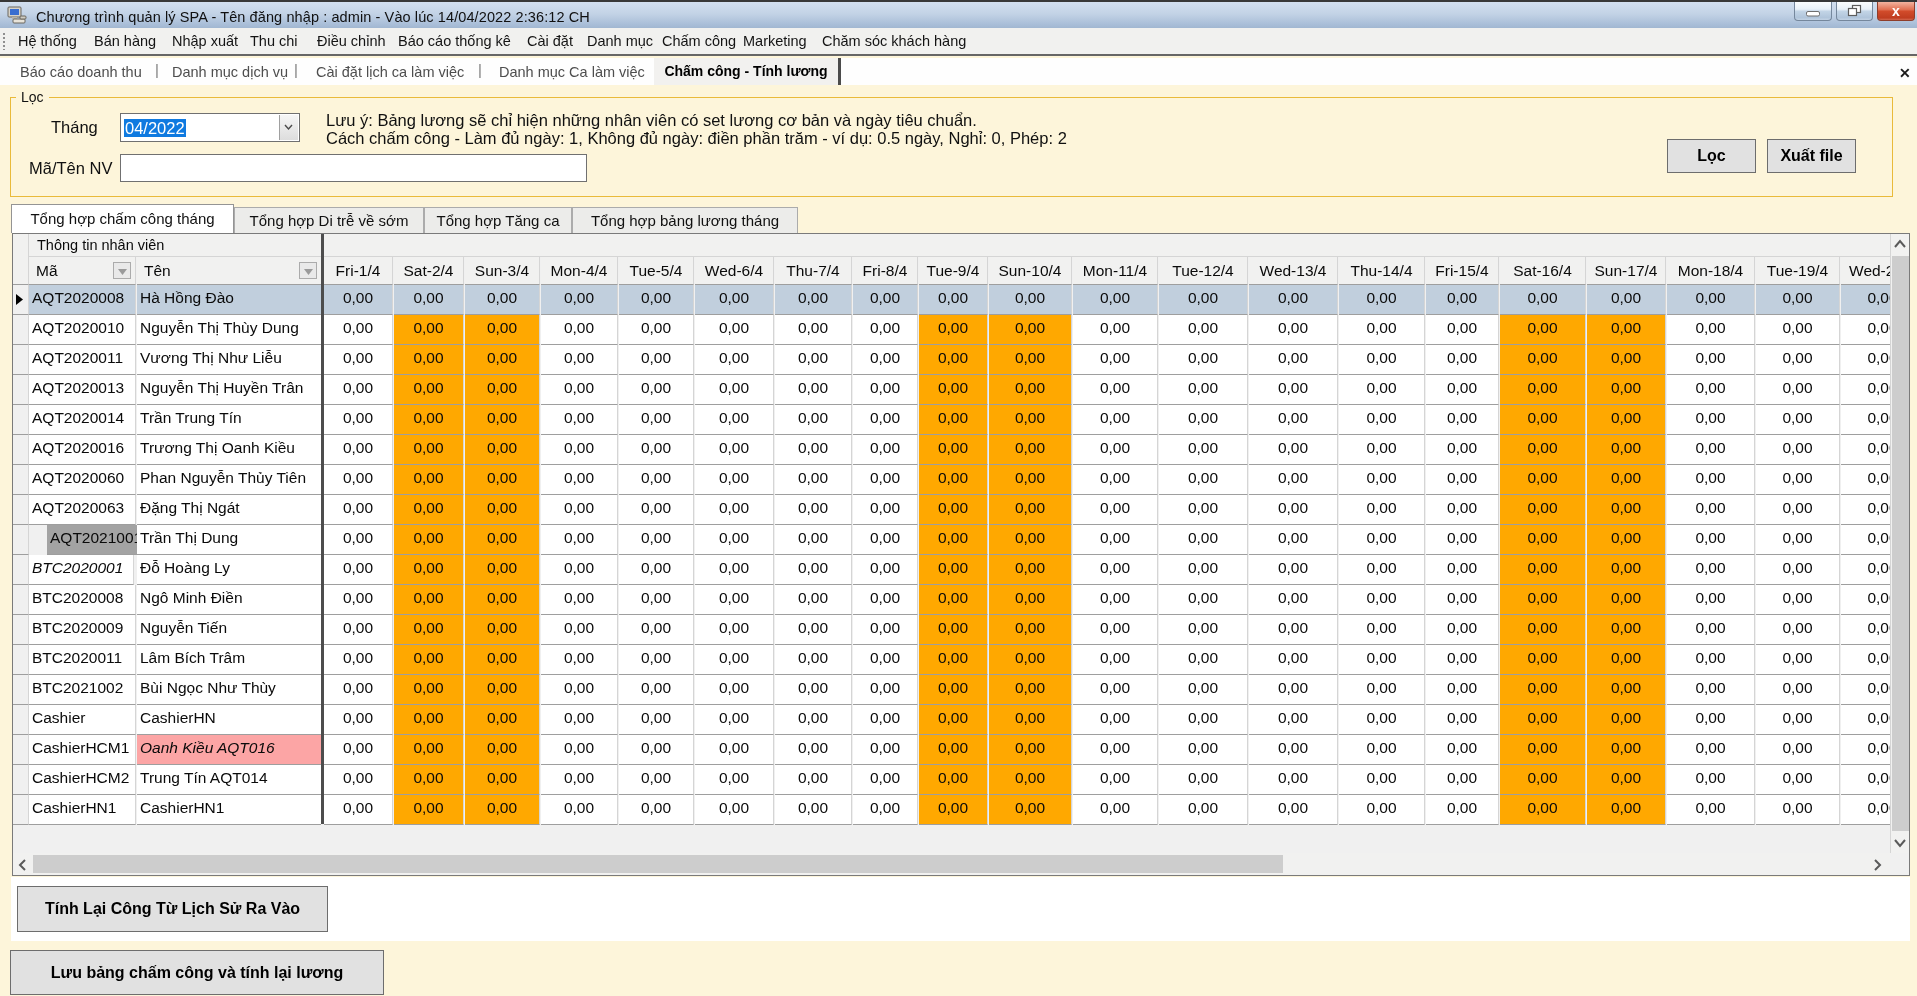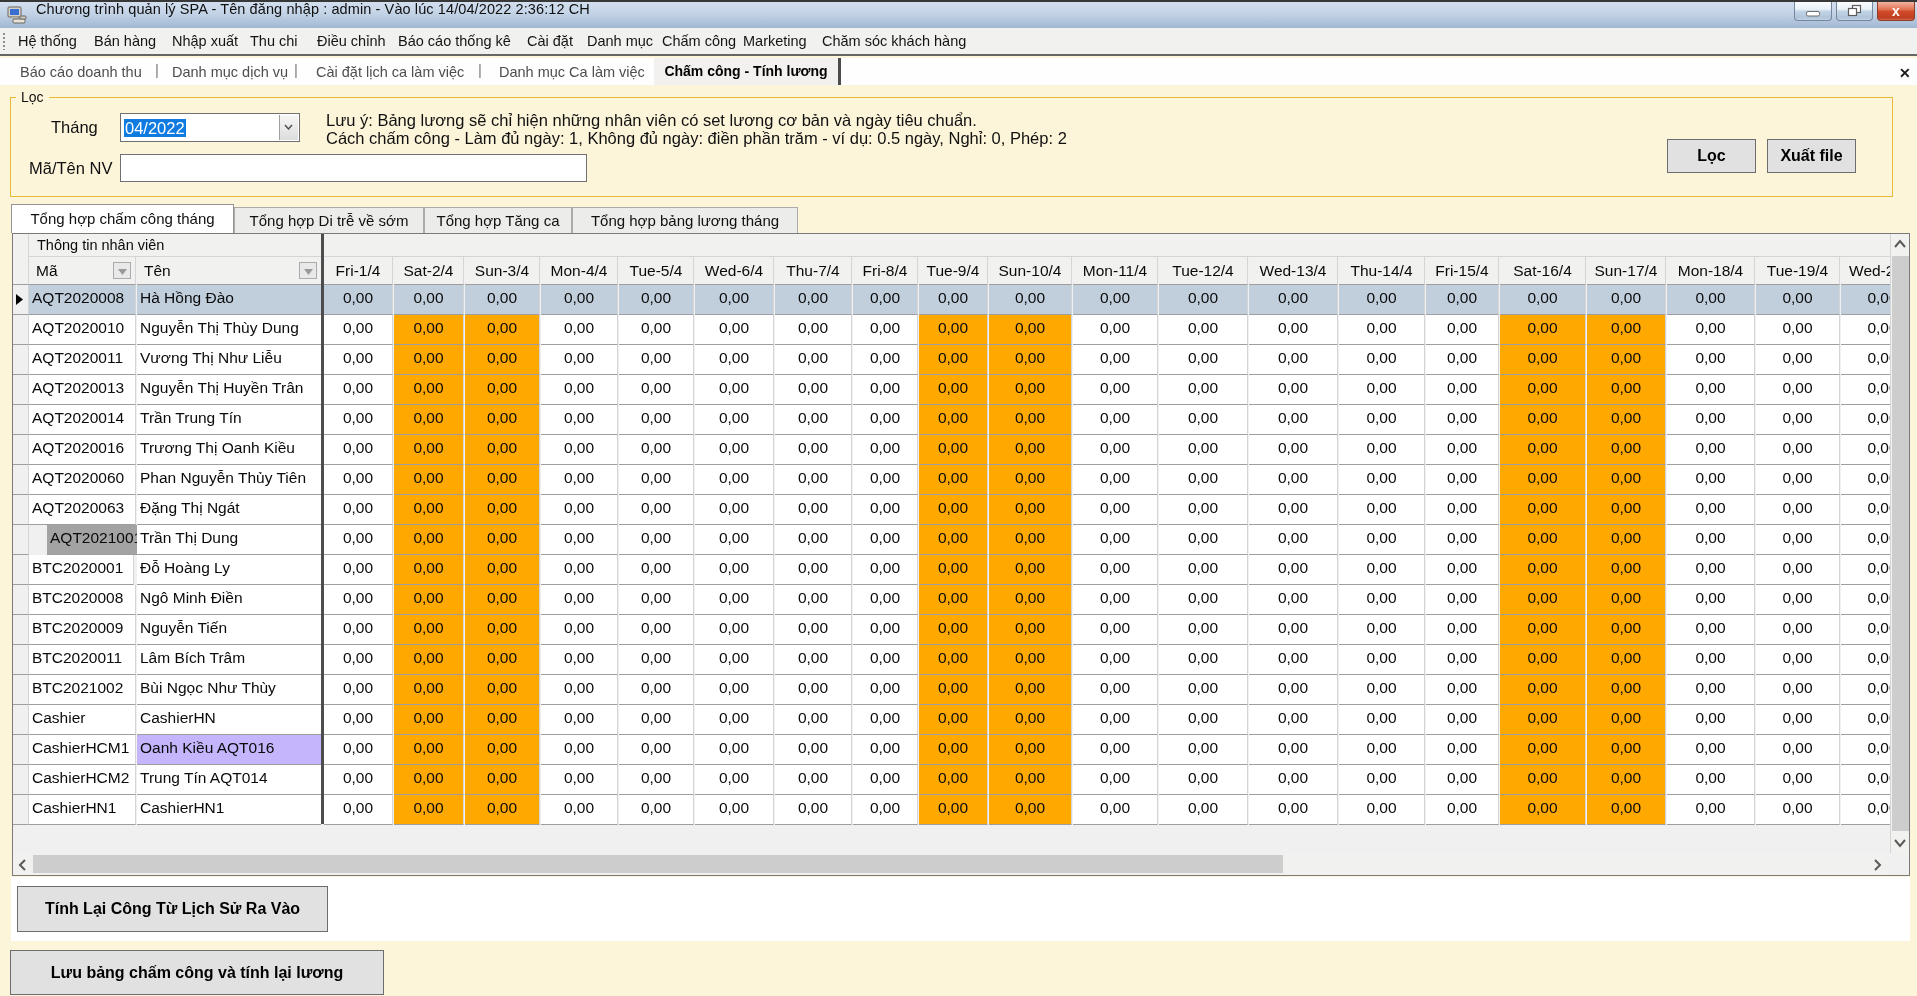--- a/index.html
+++ b/index.html
@@ -1,20 +1,20 @@
 <!DOCTYPE html>
 <html><head><meta charset="utf-8"><style>
 
 *{margin:0;padding:0;box-sizing:border-box;}
 html,body{width:1917px;height:996px;overflow:hidden;}
 body{font-family:"Liberation Sans",sans-serif;background:#fdf5da;position:relative;}
 .abs{position:absolute;}
 .titlebar{left:0;top:0;width:1917px;height:28px;background:linear-gradient(#d2dfef,#c3d3e6 45%,#a8bdd7 88%,#a1b7d1);border-top:2px solid #383838;}
 .title-ic{left:7px;top:5px;}
-.title-tx{left:36px;top:1px;font-size:14.5px;color:#101010;letter-spacing:0.1px;}
+.title-tx{left:36px;top:9px;font-size:14.5px;color:#101010;letter-spacing:0.1px;}
 .wbtn{top:2px;height:19px;border:1px solid #75879c;border-top:none;border-radius:0 0 4px 4px;}
 .wbtn.mm{background:linear-gradient(#fbfdfe,#e9f1f8 40%,#c2d4e6 52%,#b1c5db 86%,#c2d2e4);}
 .wbtn.cl{background:linear-gradient(#f2b39f,#e07052 42%,#d14b2a 52%,#c03d20 88%,#d2674e);border-color:#8e3d2a;}
 .menubar{left:0;top:28px;width:1917px;height:28px;background:#f1f1ef;border-bottom:2px solid #666;}
 .menubar span{position:absolute;top:5px;font-size:14.5px;color:#141414;}
 .tabrow{left:0;top:58px;width:1917px;height:27px;background:#fefefe;}
 .tabrow .t{position:absolute;top:6px;font-size:14.5px;color:#4e4e4e;}
 .tabrow .sp{position:absolute;top:3px;font-size:15px;color:#7c7c7c;}
 .atab{left:654px;top:0px;width:187px;height:27px;background:#f2f1ef;border-right:3px solid #4b4b4b;font-size:14px;font-weight:bold;color:#000;text-align:center;line-height:27px;}
 .gbox{left:10px;top:97px;width:1883px;height:100px;border:1px solid #e9ba3a;}
@@ -338,21 +338,21 @@
 <div class="cell num" style="left:1146px;top:291px;width:89px;height:30px;background:#fff;border-right:1px solid #d5d5d5;border-bottom:1px solid #9e9e9e;padding-top:4px;">0,00</div>
 <div class="cell num" style="left:1236px;top:291px;width:89px;height:30px;background:#fff;border-right:1px solid #d5d5d5;border-bottom:1px solid #9e9e9e;padding-top:4px;">0,00</div>
 <div class="cell num" style="left:1326px;top:291px;width:86px;height:30px;background:#fff;border-right:1px solid #d5d5d5;border-bottom:1px solid #9e9e9e;padding-top:4px;">0,00</div>
 <div class="cell num" style="left:1413px;top:291px;width:73px;height:30px;background:#fff;border-right:1px solid #d5d5d5;border-bottom:1px solid #9e9e9e;padding-top:4px;">0,00</div>
 <div class="cell num" style="left:1487px;top:291px;width:86px;height:30px;background:#ffa800;border-right:1px solid #d5d5d5;border-bottom:1px solid #9e9e9e;padding-top:4px;">0,00</div>
 <div class="cell num" style="left:1574px;top:291px;width:79px;height:30px;background:#ffa800;border-right:1px solid #d5d5d5;border-bottom:1px solid #9e9e9e;padding-top:4px;">0,00</div>
 <div class="cell num" style="left:1654px;top:291px;width:88px;height:30px;background:#fff;border-right:1px solid #d5d5d5;border-bottom:1px solid #9e9e9e;padding-top:4px;">0,00</div>
 <div class="cell num" style="left:1743px;top:291px;width:84px;height:30px;background:#fff;border-right:1px solid #d5d5d5;border-bottom:1px solid #9e9e9e;padding-top:4px;">0,00</div>
 <div class="cell num" style="left:1828px;top:291px;width:84px;height:30px;background:#fff;border-right:1px solid #d5d5d5;border-bottom:1px solid #9e9e9e;padding-top:4px;">0,00</div>
 <div class="cell" style="left:-1px;top:321px;width:17px;height:30px;background:#f0f0f0;border-right:1px solid #d5d5d5;border-bottom:1px solid #9e9e9e;"></div>
-<div class="cell" style="left:16px;top:321px;width:105px;height:30px;background:#fff;border-right:1px solid #d5d5d5;border-bottom:1px solid #9e9e9e;padding:4px 0 4px 3px;">BTC2020001</div>
+<div class="cell" style="left:16px;top:321px;width:105px;height:30px;background:#fff;border-right:1px solid #d5d5d5;border-bottom:1px solid #9e9e9e;padding:4px 0 4px 3px;font-style:italic;">BTC2020001</div>
 <div class="cell" style="left:124px;top:321px;width:184px;height:30px;background:#fff;border-bottom:1px solid #9e9e9e;padding:4px 0 0 3px;">Đỗ Hoàng Ly</div>
 <div class="cell num" style="left:311px;top:321px;width:69px;height:30px;background:#fff;border-right:1px solid #d5d5d5;border-bottom:1px solid #9e9e9e;padding-top:4px;">0,00</div>
 <div class="cell num" style="left:381px;top:321px;width:70px;height:30px;background:#ffa800;border-right:1px solid #d5d5d5;border-bottom:1px solid #9e9e9e;padding-top:4px;">0,00</div>
 <div class="cell num" style="left:452px;top:321px;width:75px;height:30px;background:#ffa800;border-right:1px solid #d5d5d5;border-bottom:1px solid #9e9e9e;padding-top:4px;">0,00</div>
 <div class="cell num" style="left:528px;top:321px;width:77px;height:30px;background:#fff;border-right:1px solid #d5d5d5;border-bottom:1px solid #9e9e9e;padding-top:4px;">0,00</div>
 <div class="cell num" style="left:606px;top:321px;width:75px;height:30px;background:#fff;border-right:1px solid #d5d5d5;border-bottom:1px solid #9e9e9e;padding-top:4px;">0,00</div>
 <div class="cell num" style="left:682px;top:321px;width:79px;height:30px;background:#fff;border-right:1px solid #d5d5d5;border-bottom:1px solid #9e9e9e;padding-top:4px;">0,00</div>
 <div class="cell num" style="left:762px;top:321px;width:77px;height:30px;background:#fff;border-right:1px solid #d5d5d5;border-bottom:1px solid #9e9e9e;padding-top:4px;">0,00</div>
 <div class="cell num" style="left:840px;top:321px;width:65px;height:30px;background:#fff;border-right:1px solid #d5d5d5;border-bottom:1px solid #9e9e9e;padding-top:4px;">0,00</div>
 <div class="cell num" style="left:906px;top:321px;width:69px;height:30px;background:#ffa800;border-right:1px solid #d5d5d5;border-bottom:1px solid #9e9e9e;padding-top:4px;">0,00</div>
@@ -477,21 +477,21 @@
 <div class="cell num" style="left:1236px;top:471px;width:89px;height:30px;background:#fff;border-right:1px solid #d5d5d5;border-bottom:1px solid #9e9e9e;padding-top:4px;">0,00</div>
 <div class="cell num" style="left:1326px;top:471px;width:86px;height:30px;background:#fff;border-right:1px solid #d5d5d5;border-bottom:1px solid #9e9e9e;padding-top:4px;">0,00</div>
 <div class="cell num" style="left:1413px;top:471px;width:73px;height:30px;background:#fff;border-right:1px solid #d5d5d5;border-bottom:1px solid #9e9e9e;padding-top:4px;">0,00</div>
 <div class="cell num" style="left:1487px;top:471px;width:86px;height:30px;background:#ffa800;border-right:1px solid #d5d5d5;border-bottom:1px solid #9e9e9e;padding-top:4px;">0,00</div>
 <div class="cell num" style="left:1574px;top:471px;width:79px;height:30px;background:#ffa800;border-right:1px solid #d5d5d5;border-bottom:1px solid #9e9e9e;padding-top:4px;">0,00</div>
 <div class="cell num" style="left:1654px;top:471px;width:88px;height:30px;background:#fff;border-right:1px solid #d5d5d5;border-bottom:1px solid #9e9e9e;padding-top:4px;">0,00</div>
 <div class="cell num" style="left:1743px;top:471px;width:84px;height:30px;background:#fff;border-right:1px solid #d5d5d5;border-bottom:1px solid #9e9e9e;padding-top:4px;">0,00</div>
 <div class="cell num" style="left:1828px;top:471px;width:84px;height:30px;background:#fff;border-right:1px solid #d5d5d5;border-bottom:1px solid #9e9e9e;padding-top:4px;">0,00</div>
 <div class="cell" style="left:-1px;top:501px;width:17px;height:30px;background:#f0f0f0;border-right:1px solid #d5d5d5;border-bottom:1px solid #9e9e9e;"></div>
 <div class="cell" style="left:16px;top:501px;width:107px;height:30px;background:#fff;border-right:1px solid #d5d5d5;border-bottom:1px solid #9e9e9e;padding:4px 0 0 3px;">CashierHCM1</div>
-<div class="cell" style="left:124px;top:501px;width:184px;height:30px;background:#c4b5fd;border-bottom:1px solid #9e9e9e;padding:4px 0 12px 3px;">Oanh Kiều AQT016</div>
+<div class="cell" style="left:124px;top:501px;width:184px;height:30px;background:#fca5a5;border-bottom:1px solid #9e9e9e;padding:4px 0 12px 3px;font-style:italic;">Oanh Kiều AQT016</div>
 <div class="cell num" style="left:311px;top:501px;width:69px;height:30px;background:#fff;border-right:1px solid #d5d5d5;border-bottom:1px solid #9e9e9e;padding-top:4px;">0,00</div>
 <div class="cell num" style="left:381px;top:501px;width:70px;height:30px;background:#ffa800;border-right:1px solid #d5d5d5;border-bottom:1px solid #9e9e9e;padding-top:4px;">0,00</div>
 <div class="cell num" style="left:452px;top:501px;width:75px;height:30px;background:#ffa800;border-right:1px solid #d5d5d5;border-bottom:1px solid #9e9e9e;padding-top:4px;">0,00</div>
 <div class="cell num" style="left:528px;top:501px;width:77px;height:30px;background:#fff;border-right:1px solid #d5d5d5;border-bottom:1px solid #9e9e9e;padding-top:4px;">0,00</div>
 <div class="cell num" style="left:606px;top:501px;width:75px;height:30px;background:#fff;border-right:1px solid #d5d5d5;border-bottom:1px solid #9e9e9e;padding-top:4px;">0,00</div>
 <div class="cell num" style="left:682px;top:501px;width:79px;height:30px;background:#fff;border-right:1px solid #d5d5d5;border-bottom:1px solid #9e9e9e;padding-top:4px;">0,00</div>
 <div class="cell num" style="left:762px;top:501px;width:77px;height:30px;background:#fff;border-right:1px solid #d5d5d5;border-bottom:1px solid #9e9e9e;padding-top:4px;">0,00</div>
 <div class="cell num" style="left:840px;top:501px;width:65px;height:30px;background:#fff;border-right:1px solid #d5d5d5;border-bottom:1px solid #9e9e9e;padding-top:4px;">0,00</div>
 <div class="cell num" style="left:906px;top:501px;width:69px;height:30px;background:#ffa800;border-right:1px solid #d5d5d5;border-bottom:1px solid #9e9e9e;padding-top:4px;">0,00</div>
 <div class="cell num" style="left:976px;top:501px;width:83px;height:30px;background:#ffa800;border-right:1px solid #d5d5d5;border-bottom:1px solid #9e9e9e;padding-top:4px;">0,00</div>

